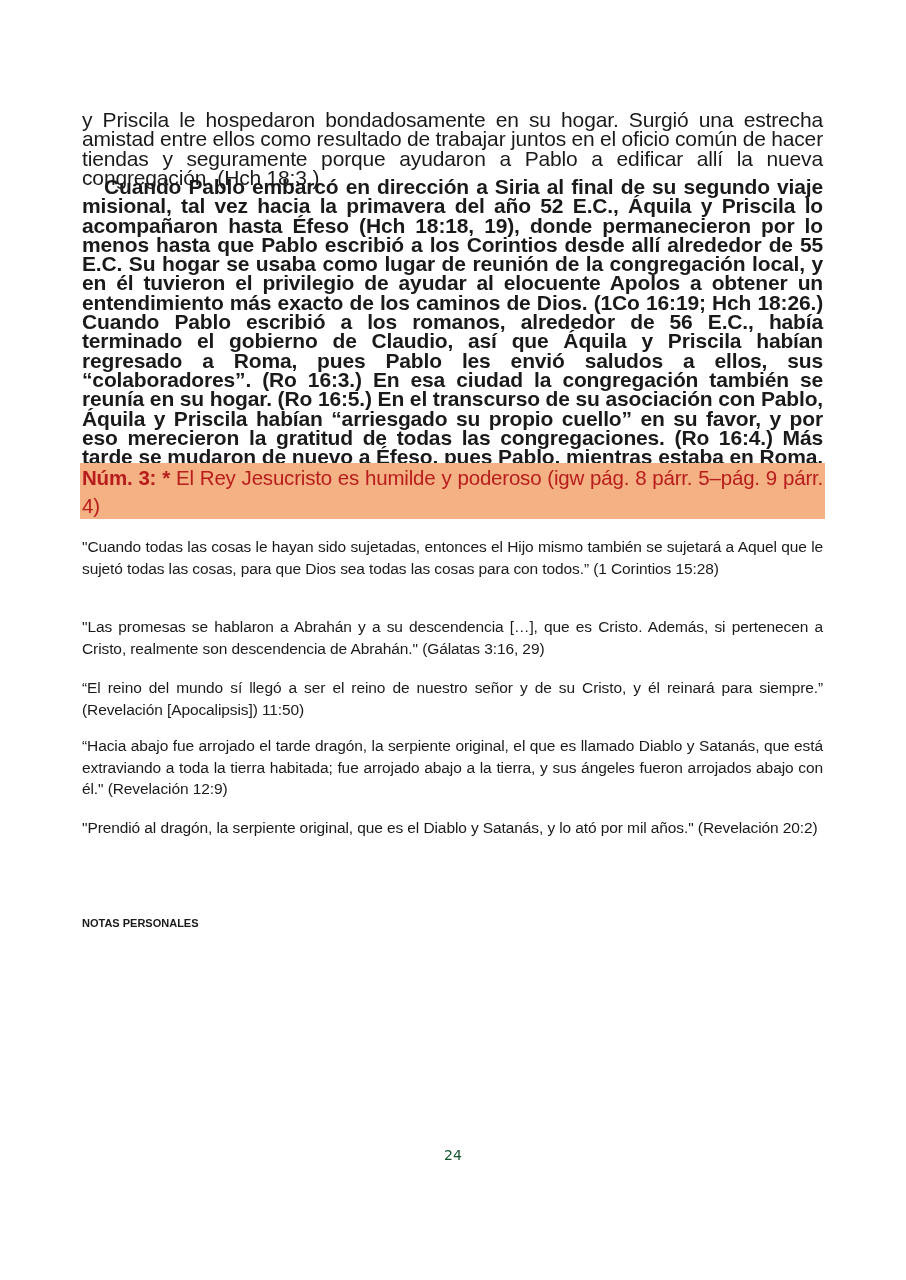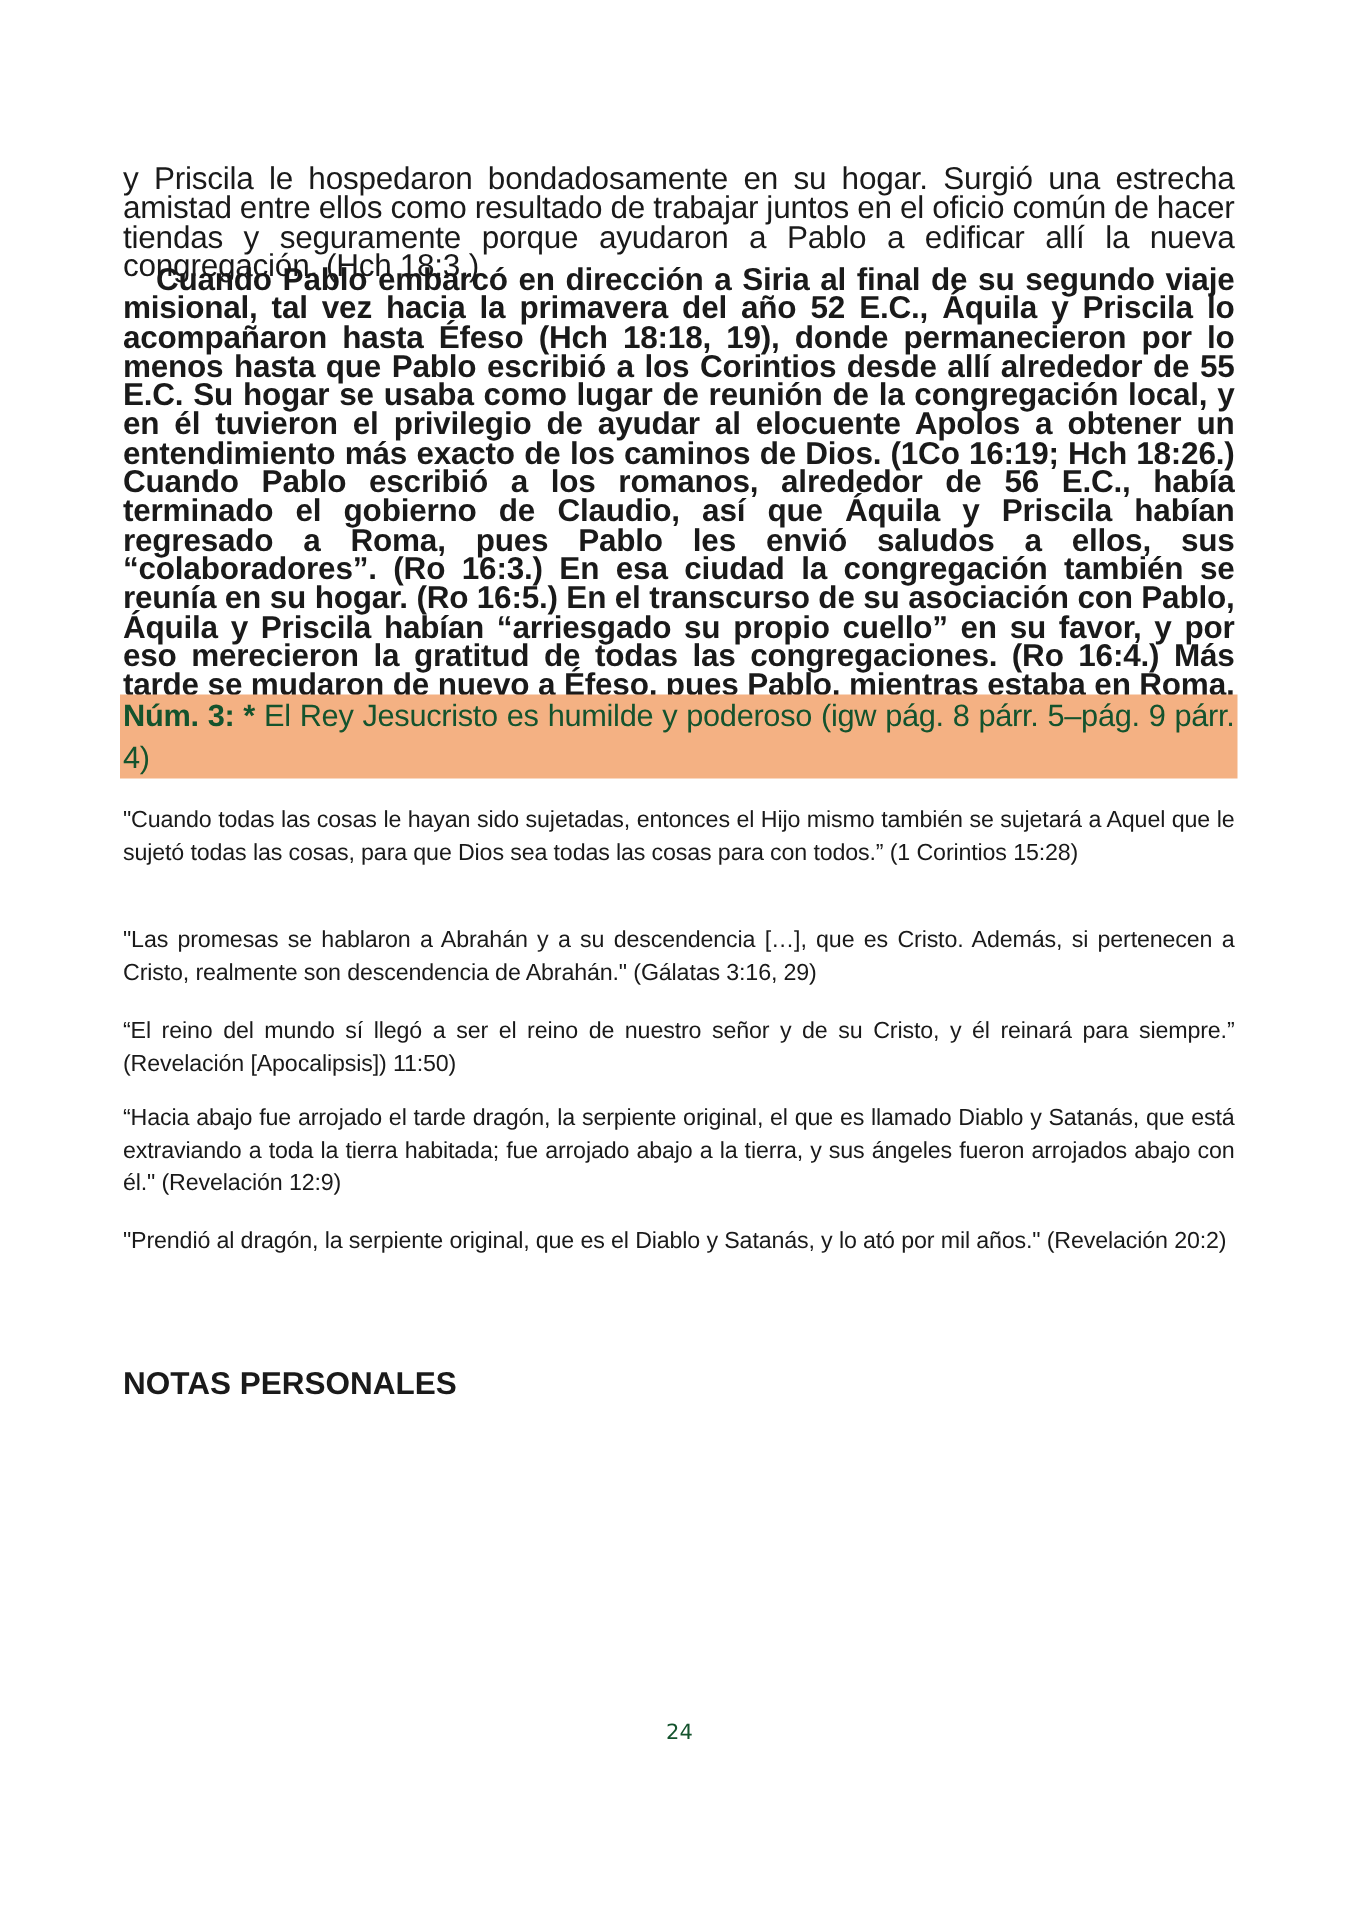--- a/index.html
+++ b/index.html
@@ -37,21 +37,21 @@
       left: -2px;
       top: 463px;
       width: 745px;
       height: 56px;
       background: #F4B183;
       box-sizing: border-box;
       padding: 1px 2px 0 2px;
       font-size: 20.5px;
       line-height: 27.5px;
       text-align: justify;
-      color: #14532d;
+      color: #b91c1c;
       letter-spacing: -0.2px;
     }
     .heading-band b { font-weight: bold; }
 
     .quote {
       position: absolute;
       left: 0;
       width: 741px;
       font-size: 15.5px;
       line-height: 21.5px;
@@ -62,21 +62,21 @@
     #q1 { top: 536px; }
     #q2 { top: 616px; }
     #q3 { top: 677px; }
     #q4 { top: 735px; }
     #q5 { top: 817px; }
 
     .notes-title {
       position: absolute;
       left: 0;
       top: 913px;
-      font-size: 21px;
+      font-size: 11px;
       font-weight: bold;
       line-height: 20px;
     }
 
     .page-number {
       position: absolute;
       left: 0;
       top: 1147px;
       width: 906px;
       text-align: center;

